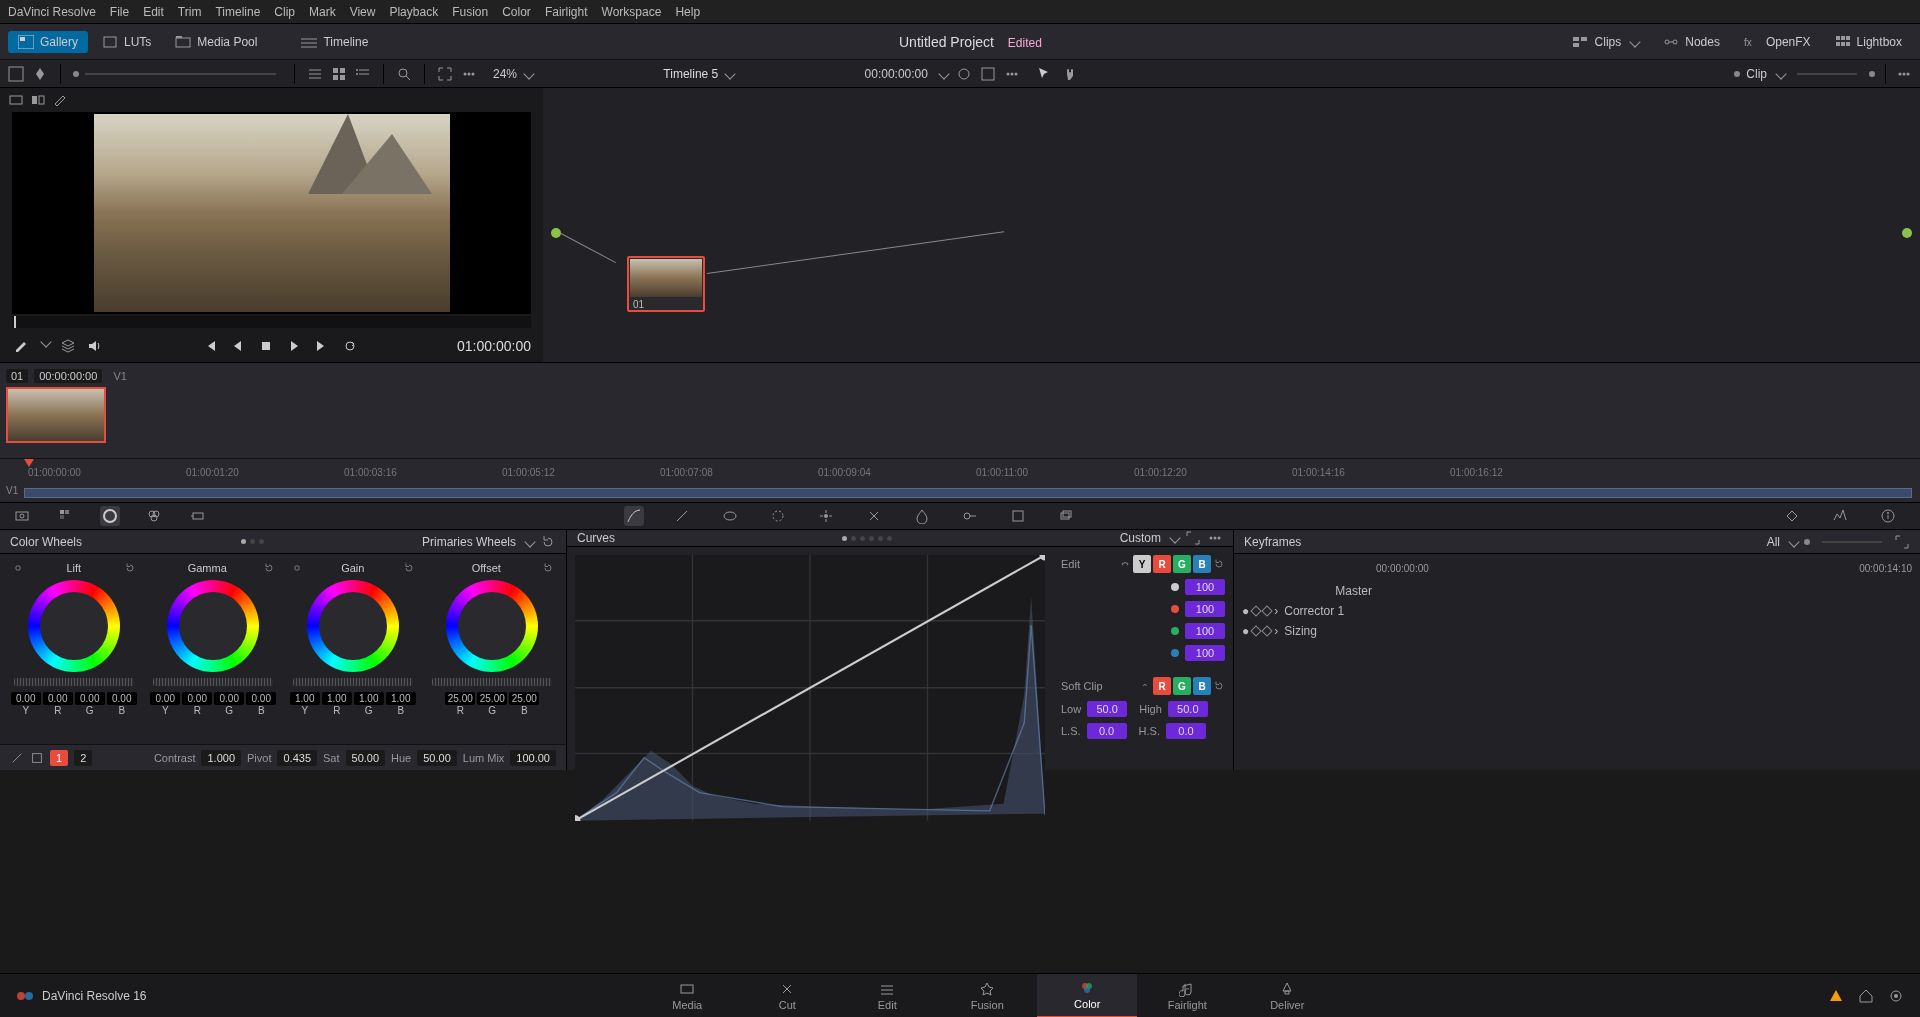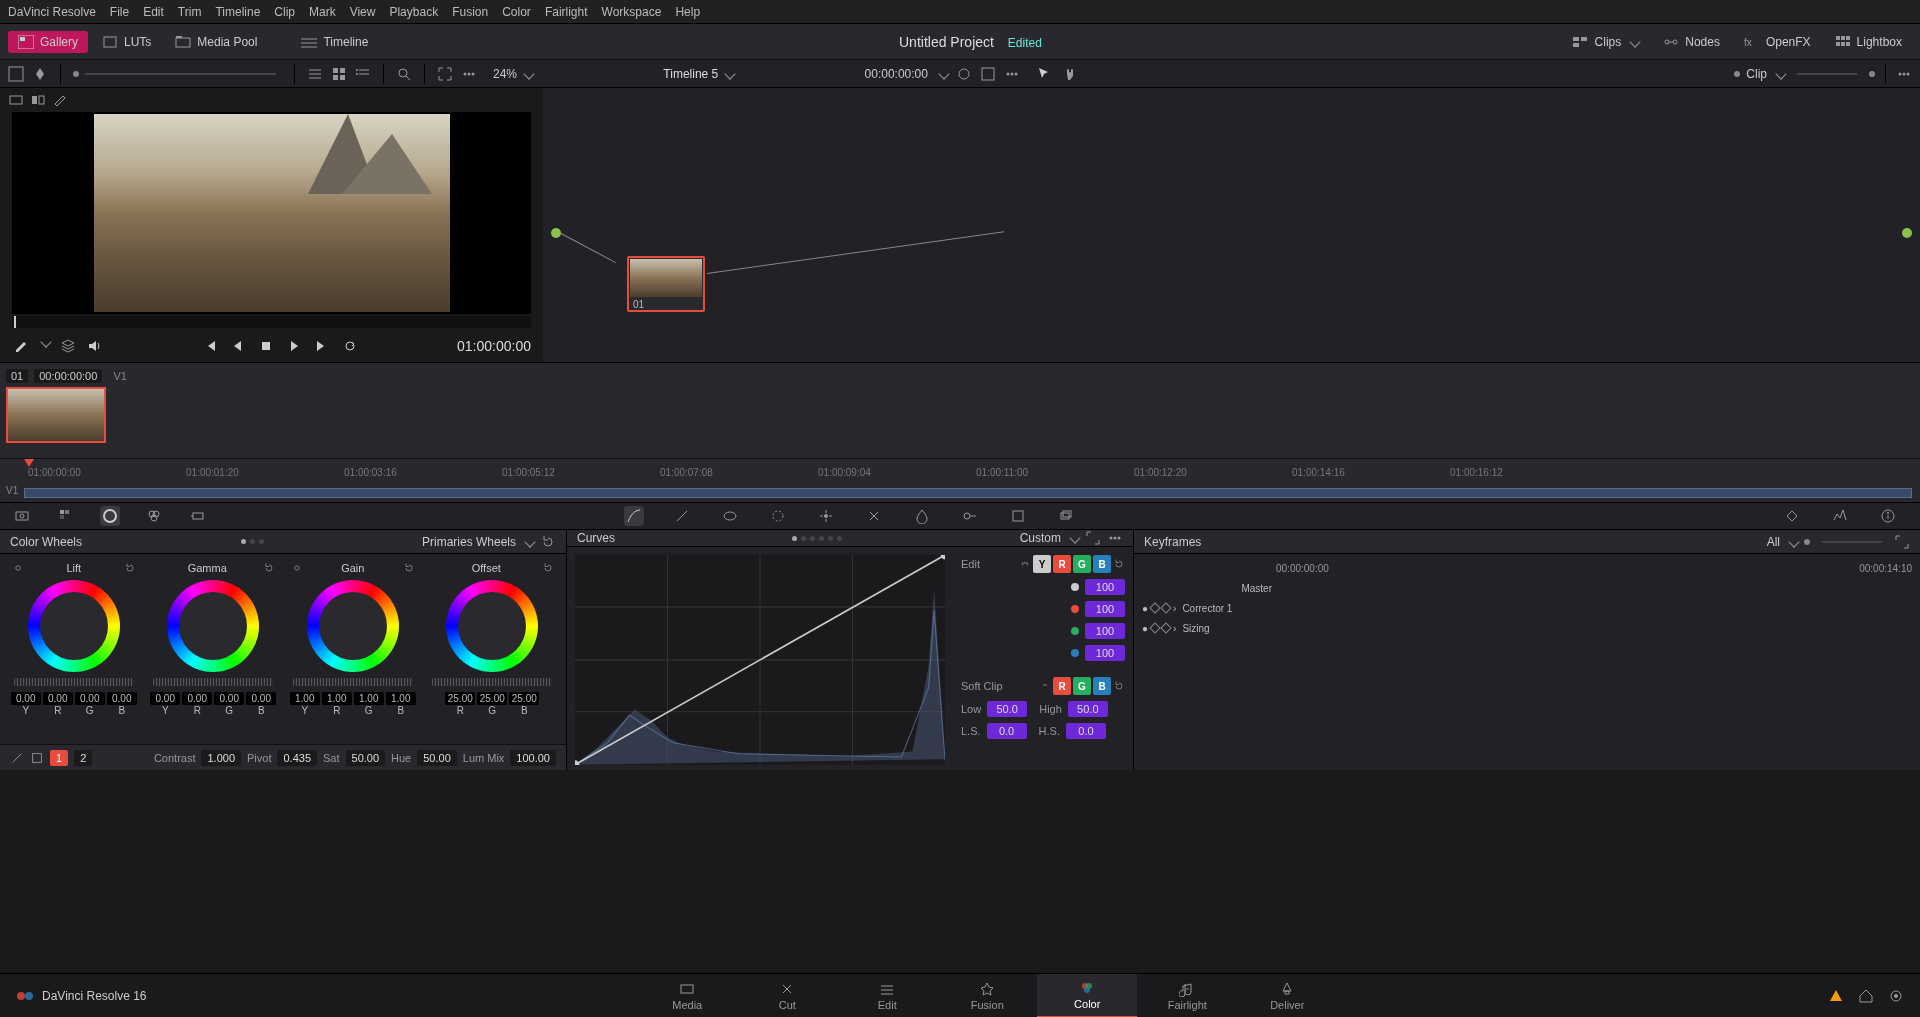--- a/index.html
+++ b/index.html
@@ -2,24 +2,24 @@
 <html><head>
 <meta charset="utf-8">
 <style>
 *{margin:0;padding:0;box-sizing:border-box;font-family:-apple-system,Arial,sans-serif;user-select:none}
 body{background:#1a1a1a;color:#999;font-size:12px;width:1920px;height:1017px;overflow:hidden;position:relative}
 .menubar{height:24px;background:#212121;display:flex;align-items:center;padding:0 8px;border-bottom:1px solid #000;gap:14px}
 .menubar span{color:#bbb;font-size:12px;cursor:pointer}
 .toolbar1{height:36px;background:#28282e;display:flex;align-items:center;padding:0 8px;justify-content:space-between;border-bottom:1px solid #111}
 .toolbar1 .left,.toolbar1 .right{display:flex;align-items:center;gap:4px}
 .tbtn{display:flex;align-items:center;gap:6px;padding:4px 10px;border-radius:3px;cursor:pointer;color:#ccc}
-.tbtn.active{background:#be185d}
+.tbtn.active{background:#0369a1}
 .ticon{width:16px;height:14px;display:inline-block}
 .title-center{color:#ddd;font-size:14px}
-.title-center .edited{color:#5eead4;font-size:12px;margin-left:10px}
+.title-center .edited{color:#f9a8d4;font-size:12px;margin-left:10px}
 .toolbar2{height:28px;background:#212126;display:flex;align-items:center;border-bottom:1px solid #000}
 .tb2-sec{display:flex;align-items:center;gap:8px;padding:0 8px}
 .ico{width:16px;height:16px;fill:#999;cursor:pointer}
 .sep{width:1px;height:20px;background:#000;margin:0 4px}
 .main-upper{display:flex;height:274px}
 .gallery-panel{width:485px;background:#212126;display:flex;align-items:center;justify-content:center;color:#555;font-size:22px}
 .viewer-panel{width:543px;background:#1a1a1c;display:flex;flex-direction:column}
 .viewer-top{height:24px;display:flex;align-items:center;gap:6px;padding:0 8px}
 .viewer-img{flex:1;display:flex;align-items:center;justify-content:center;background:#000;margin:0 12px}
 .mountain{width:356px;height:198px;background:linear-gradient(180deg,#d8d4c5 0%,#b5a78c 30%,#8a7355 50%,#6b5a42 70%,#4a3d2e 100%);position:relative;overflow:hidden}
@@ -62,38 +62,38 @@
 .wheel-label{font-size:11px;color:#ccc;display:flex;align-items:center;justify-content:space-between;width:100%;padding:0 8px}
 .color-wheel{width:92px;height:92px;border-radius:50%;background:conic-gradient(from 0deg,#ff0080,#ff0000,#ff8000,#ffff00,#80ff00,#00ff00,#00ff80,#00ffff,#0080ff,#0000ff,#8000ff,#ff00ff,#ff0080);position:relative}
 .color-wheel::after{content:"";position:absolute;inset:12px;border-radius:50%;background:#2a2a2e}
 .wheel-center{position:absolute;left:50%;top:50%;width:8px;height:8px;margin:-4px;border-radius:50%;border:1px solid #888}
 .wheel-jog{width:120px;height:8px;background:repeating-linear-gradient(90deg,#555 0,#555 1px,#2a2a2e 1px,#2a2a2e 3px);border-radius:2px}
 .wheel-vals{display:flex;gap:2px;width:100%;justify-content:center}
 .wheel-vals div{display:flex;flex-direction:column;align-items:center;font-size:10px;color:#bbb;width:30px}
 .wheel-vals .v{background:#000000;padding:1px 2px;border-radius:2px;width:100%;text-align:center}
 .wheels-btm{height:26px;display:flex;align-items:center;gap:6px;padding:0 10px;font-size:11px;background:#28282e;border-top:1px solid #111}
 .wheels-btm .fld{background:#1a1a1a;padding:2px 6px;border-radius:2px;color:#ddd}
-.curves-panel{width:568px;display:flex;flex-direction:column;border-left:1px solid #000;border-right:1px solid #000}
+.curves-panel{width:668px;display:flex;flex-direction:column;border-left:1px solid #000;border-right:1px solid #000}
 .curves-body{flex:1;display:flex}
 .curve-graph{flex:1;position:relative;margin:8px}
 .curve-svg{width:100%;height:100%}
 .curve-side{width:180px;padding:8px;display:flex;flex-direction:column;gap:6px;font-size:11px}
 .rgb-row{display:flex;align-items:center;gap:4px;justify-content:space-between}
 .rgb-btn{width:18px;height:18px;border-radius:2px;display:flex;align-items:center;justify-content:center;font-size:10px;font-weight:bold;cursor:pointer}
 .rgb-y{background:#ccc;color:#000}.rgb-r{background:#e74c3c;color:#fff}.rgb-g{background:#27ae60;color:#fff}.rgb-b{background:#2980b9;color:#fff}
 .ch-row{display:flex;align-items:center;gap:6px;justify-content:flex-end}
 .ch-dot{width:8px;height:8px;border-radius:50%}
 .ch-val{background:#6d28d9;padding:2px 8px;border-radius:2px;color:#ddd;width:40px;text-align:center}
 .soft-clip{margin-top:10px}
 .sc-row{display:flex;gap:12px;margin-top:6px}
 .sc-cell{display:flex;align-items:center;gap:6px;font-size:11px}
 .keyframes-panel{flex:1;display:flex;flex-direction:column}
 .kf-body{flex:1;padding:4px 0}
 .kf-header-row{display:flex;align-items:center;height:20px;padding:0 8px;font-size:10px;color:#999;justify-content:space-between}
-.kf-row{display:flex;align-items:center;height:20px;padding:0 8px;font-size:10px;color:#bbb;gap:6px}
+.kf-row{display:flex;align-items:flex-end;height:20px;padding:0 8px;font-size:12px;color:#bbb;gap:6px}
 .kf-row .kf-icons{display:flex;gap:3px;align-items:center}
 .kf-dia{width:8px;height:8px;transform:rotate(45deg);border:1px solid #888}
 .page-nav{position:absolute;bottom:0;left:0;right:0;height:44px;background:#1a1a1c;display:flex;align-items:center;border-top:1px solid #000}
 .page-nav .brand{display:flex;align-items:center;gap:8px;padding:0 16px;color:#ccc;font-size:12px}
 .page-nav .pages{display:flex;margin:0 auto}
 .page-btn{display:flex;flex-direction:column;align-items:center;justify-content:center;width:100px;height:44px;cursor:pointer;gap:2px;color:#999;font-size:11px}
 .page-btn.active{background:#28282e;color:#fff;border-bottom:2px solid #e74c3c}
 .page-nav .right-icons{display:flex;gap:14px;padding:0 16px;align-items:center}
 .chev{width:8px;height:8px;border-right:1px solid #999;border-bottom:1px solid #999;transform:rotate(45deg);display:inline-block;margin-left:4px}
 .slider-dot{width:6px;height:6px;border-radius:50%;background:#888;display:inline-block}

